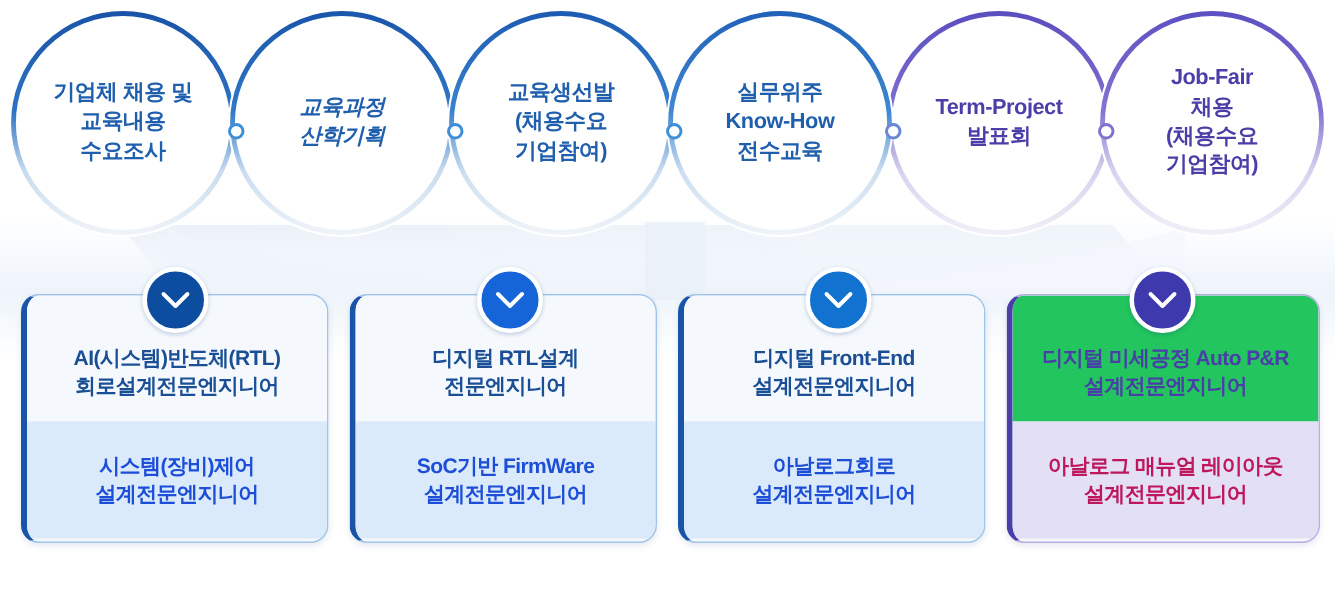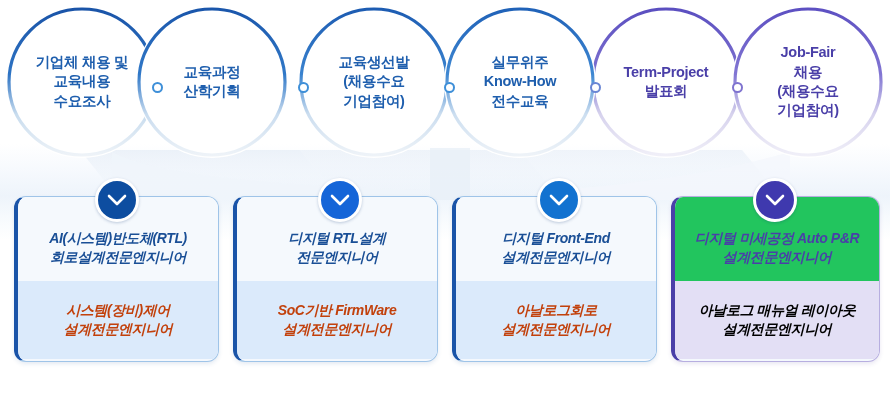--- a/index.html
+++ b/index.html
@@ -91,21 +91,20 @@
   .joint.p { border: 2px solid #7f73cf; }
   .joint.bp { border: 2px solid #6a86d4; }
 
   
   .card-row {
     position: absolute;
     left: 0;
     top: 196px;
     width: 738px;
     height: 180px;
-    font-style: italic;
   }
 
   .card {
     position: absolute;
     top: 0;
     width: 205px;
     height: 166px;
     border-radius: 12px;
     box-sizing: border-box;
     overflow: hidden;
@@ -146,23 +145,23 @@
 
   .card-text {
     text-align: center;
     font-size: 14px;
     line-height: 1.35;
     font-weight: bold;
     letter-spacing: -0.4px;
     white-space: pre-line;
   }
   .card.blue .card-top .card-text { color: #1a4f96; }
-  .card.blue .card-bottom .card-text { color: #c2410c; text-align: center; }
+  .card.blue .card-bottom .card-text { color: #1d4ed8; text-align: center; }
   .card.purple .card-top .card-text { color: #4a3fa8; }
-  .card.purple .card-bottom .card-text { color: #000000; }
+  .card.purple .card-bottom .card-text { color: #be185d; }
 
   
   .chevron-badge {
     position: absolute;
     top: -18px;
     width: 44px;
     height: 44px;
     border-radius: 50%;
     border: 3px solid #ffffff;
     box-sizing: border-box;
@@ -210,21 +209,21 @@
             <stop offset="100%" stop-color="#eef3f8"></stop>
           </linearGradient>
         </defs>
         <circle cx="76" cy="76" r="73" fill="none" stroke="url(#ringB1)" stroke-width="3.2"></circle>
       </svg>
       <div class="circle-label">기업체 채용 및
 교육내용
 수요조사</div>
     </div>
 
-    <div class="circle-node c-blue" style="left:136px;">
+    <div class="circle-node c-blue" style="left:152px;font-style:italic;">
       <svg class="circle-ring" viewBox="0 0 152 152">
         <defs>
           <linearGradient id="ringB2" x1="0.5" y1="0" x2="0.5" y2="1">
             <stop offset="0%" stop-color="#1a56ab"></stop>
             <stop offset="45%" stop-color="#3179c8"></stop>
             <stop offset="72%" stop-color="#c9dcef"></stop>
             <stop offset="100%" stop-color="#eef3f8"></stop>
           </linearGradient>
         </defs>
         <circle cx="76" cy="76" r="73" fill="none" stroke="url(#ringB2)" stroke-width="3.2"></circle>

